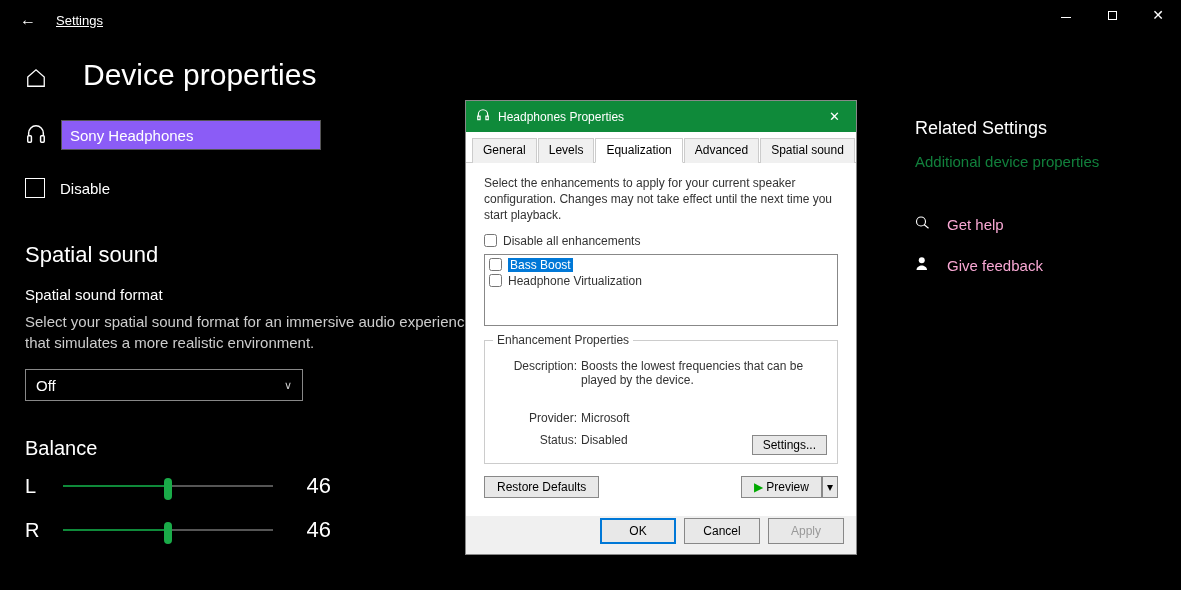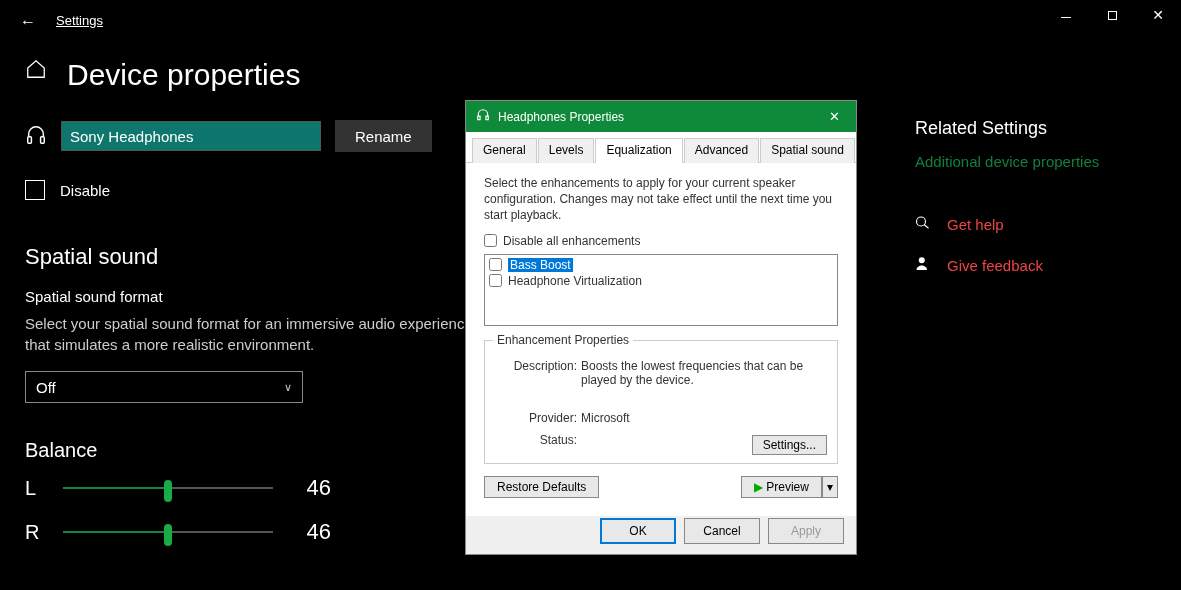--- a/index.html
+++ b/index.html
@@ -18,27 +18,27 @@
   .win-btn { width:46px; height:30px; display:flex; align-items:center; justify-content:center; color:#fff; cursor:pointer; font-size:12px; }
   .win-btn span { display:inline-block; }
   .win-sq { width:9px; height:9px; border:1px solid #fff; display:inline-block; }
   .win-min { width:10px; border-top:1px solid #fff; display:inline-block; margin-top:5px; }
   .win-x { font-size:14px; }
 
   .content { padding: 10px 25px 0 25px; display:flex; }
   .main { flex:0 0 870px; }
   .side { flex:1; padding-left:20px; padding-top:68px; }
 
-  .page-header { display:flex; align-items:flex-start; gap:20px; margin: 8px 0 28px 0; }
+  .page-header { display:flex; align-items:flex-end; gap:36px; margin: 8px 0 28px 0; }
   .home-icon svg { width:22px; height:22px; fill:none; stroke:#fff; stroke-width:1.4; }
   .page-title { font-size:30px; font-weight:400; }
 
   .rename-row { display:flex; align-items:center; gap:14px; margin-bottom:28px; }
   .hp-icon svg { width:22px; height:22px; fill:none; stroke:#fff; stroke-width:1.6; }
-  .name-input { width:260px; height:30px; background:#0f766e; border:1px solid #555; color:#fff; padding:0 8px; font-size:15px; }
+  .name-input { width:260px; height:30px; background:#8b5cf6; border:1px solid #555; color:#fff; padding:0 8px; font-size:15px; }
   .rename-btn { background:#333; color:#fff; border:none; height:32px; padding:0 20px; font-size:15px; cursor:pointer; }
 
   .chk-row { display:flex; align-items:center; gap:15px; margin-bottom:44px; }
   .chk-box { width:20px; height:20px; border:1.5px solid #fff; display:inline-block; cursor:pointer; }
   .chk-label { font-size:15px; }
 
   .section-h { font-size:22px; font-weight:400; margin-bottom:18px; }
   .sub-h { font-size:15px; margin-bottom:8px; }
   .desc { font-size:15px; color:#ccc; max-width:460px; line-height:1.4; margin-bottom:16px; }
 
@@ -53,21 +53,21 @@
   .track { position:absolute; top:13px; left:0; right:0; height:2px; background:#555; }
   .track-fill { position:absolute; top:13px; left:0; height:2px; background:#0f8a3a; }
   .thumb { position:absolute; top:6px; width:8px; height:22px; background:#1aab49; border-radius:4px; margin-left:-4px; }
   .bal-v { font-size:22px; width:40px; text-align:right; }
 
   
   .side-h { font-size:18px; font-weight:400; margin-bottom:14px; }
   .side-link { color:#11803c; font-size:15px; text-decoration:none; display:block; margin-bottom:44px; cursor:pointer; }
   .side-row { display:flex; align-items:center; gap:14px; margin-bottom:20px; }
   .side-row svg { width:18px; height:18px; fill:#fff; }
-  .side-row a { color:#ef4444; text-decoration:none; font-size:15px; cursor:pointer; }
+  .side-row a { color:#f9a8d4; text-decoration:none; font-size:15px; cursor:pointer; }
 
   
   .dialog {
     position:absolute; left:465px; top:100px;
     width:392px; height:455px;
     background:#f0f0f0; color:#000;
     font-family: "Segoe UI", Tahoma, sans-serif;
     font-size:12px;
     border:1px solid #888;
   }
@@ -139,21 +139,20 @@
 
     <div class="rename-row">
       <span class="hp-icon">
         <svg viewBox="0 0 24 24">
             <path d="M4 14 V11 a8 8 0 0 1 16 0 V14"></path>
             <rect x="3" y="14" width="4" height="7" rx="1"></rect>
             <rect x="17" y="14" width="4" height="7" rx="1"></rect>
           </svg>
       </span>
       <input class="name-input" value="Sony Headphones" style="">
-      <button class="rename-btn">Rename</button>
     </div>
 
     <div class="chk-row">
       <span class="chk-box"></span>
       <span class="chk-label">Disable</span>
     </div>
 
     <div class="section-h">Spatial sound</div>
     <div class="sub-h">Spatial sound format</div>
     <div class="desc">Select your spatial sound format for an immersive audio experience that simulates a more realistic environment.</div>
@@ -253,20 +252,21 @@
         <div class="prop-lab">Description:</div>
         <div class="prop-val">Boosts the lowest frequencies that can be played by the device.</div>
       </div>
       <div style="height:10px"></div>
       <div class="prop-row">
         <div class="prop-lab">Provider:</div>
         <div class="prop-val">Microsoft</div>
       </div>
       <div class="prop-row">
         <div class="prop-lab">Status:</div>
+        <div class="prop-val">Disabled</div>
       </div>
       <button class="settings-btn">Settings...</button>
     </div>
 
     <div class="bot-row">
       <button class="wbtn">Restore Defaults</button>
       <div class="preview">
         <button class="wbtn" style="display:flex;align-items:center;">
           <span class="tri">▶</span>
           <span>Preview</span>

